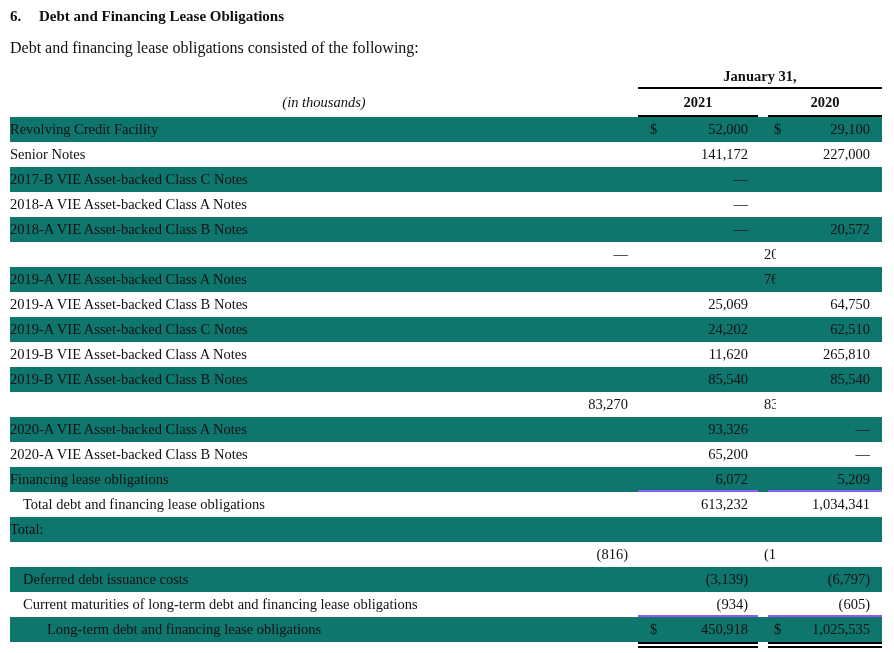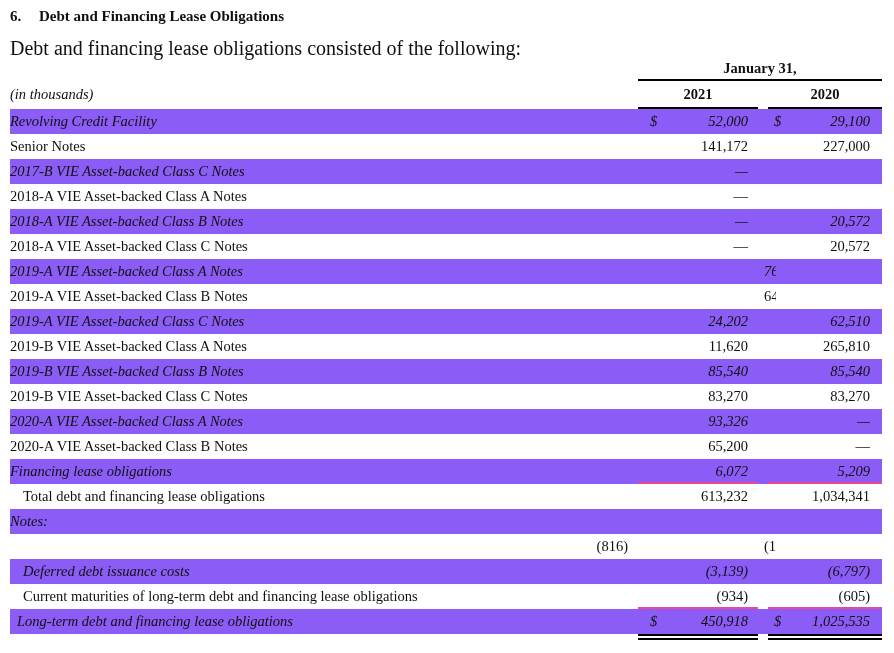--- a/index.html
+++ b/index.html
@@ -6,53 +6,53 @@
   body {
     width:894px; height:653px; background:#ffffff;
     font-family:"Liberation Serif", "DejaVu Serif", serif;
     color:#101010; overflow:hidden;
   }
   .page { padding:5px 12px 0 10px; width:872px; }
 
   .heading { display:flex; font-weight:bold; font-size:15px; line-height:18px; margin-top:2px; }
   .heading .num { width:29px; flex:0 0 29px; }
 
-  .intro { font-size:20px; line-height:18px; margin:14px 0 0 0; }
-
-  .debt-table { margin-top:0; width:872px; }
+  .intro { font-size:16px; line-height:18px; margin:14px 0 0 0; }
+
+  .debt-table { margin-top:8px; width:872px; }
 
   .row {
     display:grid;
     grid-template-columns:628px 120px 10px 114px;
     height:25px; line-height:25px; font-size:14.5px;
     box-sizing:border-box;
   }
-  .row.shaded { background:#8b5cf6;font-style:italic; }
+  .row.shaded { background:#0f766e; }
 
   .cell { box-sizing:border-box; overflow:hidden; white-space:nowrap; }
   .lbl { padding-left:0; }
   .lbl.ind-1 { padding-left:13px; }
-  .lbl.ind-2 { padding-left:7px; }
+  .lbl.ind-2 { padding-left:37px; }
 
   .val { display:flex; justify-content:space-between; }
   .val .cur { flex:0 0 auto; }
   .val .num { flex:0 0 auto; }
   .v1 { padding:0 10px 0 12px; }
   .v2 { padding:0 12px 0 6px; }
 
-  .rule-single .val { border-bottom:2px solid #ec4899; }
+  .rule-single .val { border-bottom:2px solid #8b5cf6; }
 
   
   .hrow1 { height:24px; line-height:22px; }
   .hrow1 .span-cols {
     grid-column:2 / 5; text-align:center; font-weight:bold;
     border-bottom:2px solid #000;
   }
   .hrow2 { height:28px; line-height:26px; }
-  .hrow2 .lbl { font-style:italic; font-size:14.5px; }
+  .hrow2 .lbl { font-style:italic; font-size:14.5px;text-align:center; }
   .hrow2 .colhead { text-align:center; font-weight:bold; border-bottom:2px solid #000; }
 
   
   .dblrule-row { display:grid; grid-template-columns:628px 120px 10px 114px; height:8px; }
   .dblrule-row .dbl { border-top:2px solid #000; border-bottom:2px solid #000; height:6px; box-sizing:border-box; }
 </style>
 </head>
 <body>
 
 <div class="page">
@@ -125,41 +125,44 @@
             <span class="cur"></span>
             <span class="num">—</span>
           </div>
           <div class="cell"></div>
           <div class="cell val v2">
             <span class="cur"></span>
             <span class="num">20,572</span>
           </div>
         </div>
         <div class="row">
-          <div class="cell lbl ind-0">2018-A VIE Asset-backed Class C Notes</div>
           <div class="cell val v1">
             <span class="cur"></span>
             <span class="num">—</span>
           </div>
           <div class="cell"></div>
           <div class="cell val v2">
             <span class="cur"></span>
             <span class="num">20,572</span>
           </div>
         </div>
         <div class="row shaded">
           <div class="cell lbl ind-0">2019-A VIE Asset-backed Class A Notes</div>
           <div class="cell"></div>
           <div class="cell val v2">
             <span class="cur"></span>
             <span class="num">76,241</span>
           </div>
         </div>
         <div class="row">
           <div class="cell lbl ind-0">2019-A VIE Asset-backed Class B Notes</div>
+          <div class="cell val v1">
+            <span class="cur"></span>
+            <span class="num">25,069</span>
+          </div>
           <div class="cell"></div>
           <div class="cell val v2">
             <span class="cur"></span>
             <span class="num">64,750</span>
           </div>
         </div>
         <div class="row shaded">
           <div class="cell lbl ind-0">2019-A VIE Asset-backed Class C Notes</div>
           <div class="cell val v1">
             <span class="cur"></span>
@@ -189,21 +192,20 @@
             <span class="cur"></span>
             <span class="num">85,540</span>
           </div>
           <div class="cell"></div>
           <div class="cell val v2">
             <span class="cur"></span>
             <span class="num">85,540</span>
           </div>
         </div>
         <div class="row">
-          <div class="cell lbl ind-0">2019-B VIE Asset-backed Class C Notes</div>
           <div class="cell val v1">
             <span class="cur"></span>
             <span class="num">83,270</span>
           </div>
           <div class="cell"></div>
           <div class="cell val v2">
             <span class="cur"></span>
             <span class="num">83,270</span>
           </div>
         </div>
@@ -249,21 +251,21 @@
             <span class="cur"></span>
             <span class="num">613,232</span>
           </div>
           <div class="cell"></div>
           <div class="cell val v2">
             <span class="cur"></span>
             <span class="num">1,034,341</span>
           </div>
         </div>
         <div class="row shaded">
-          <div class="cell lbl ind-0">Notes:</div>
+          <div class="cell lbl ind-0">Total:</div>
           <div class="cell val v1">
             <span class="cur"></span>
             <span class="num"></span>
           </div>
           <div class="cell"></div>
           <div class="cell val v2">
             <span class="cur"></span>
             <span class="num"></span>
           </div>
         </div>

